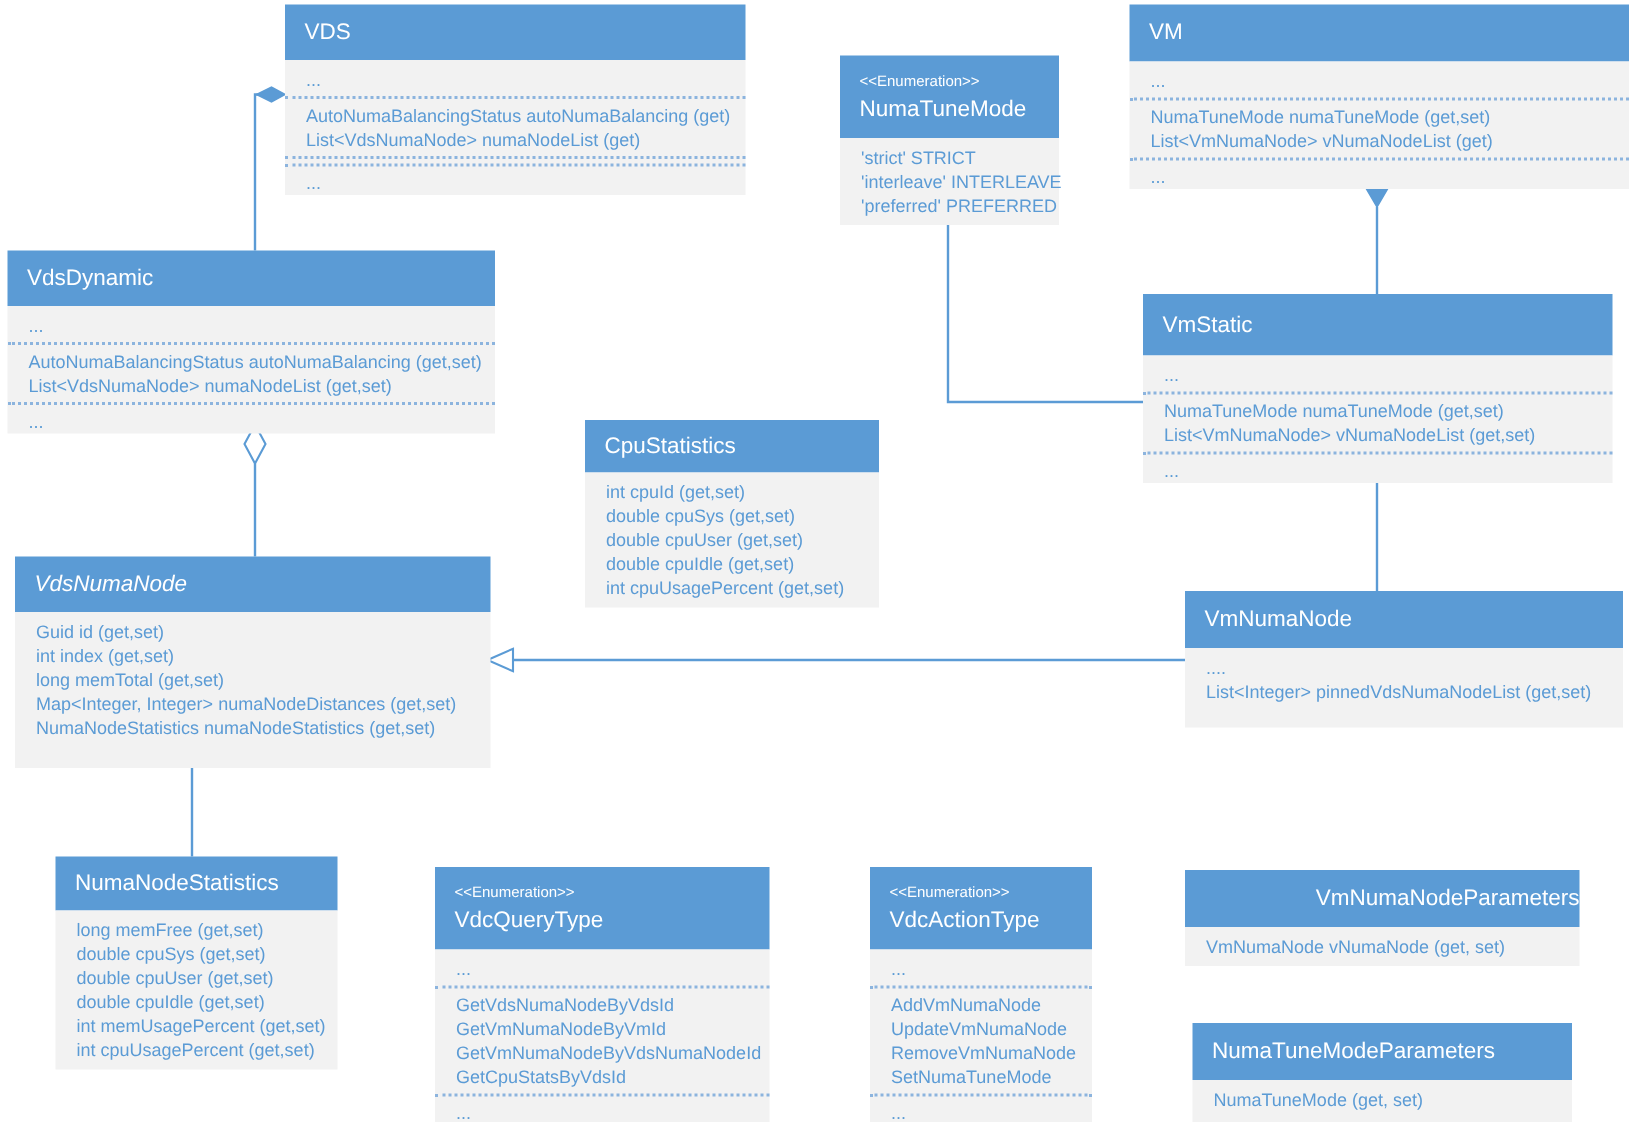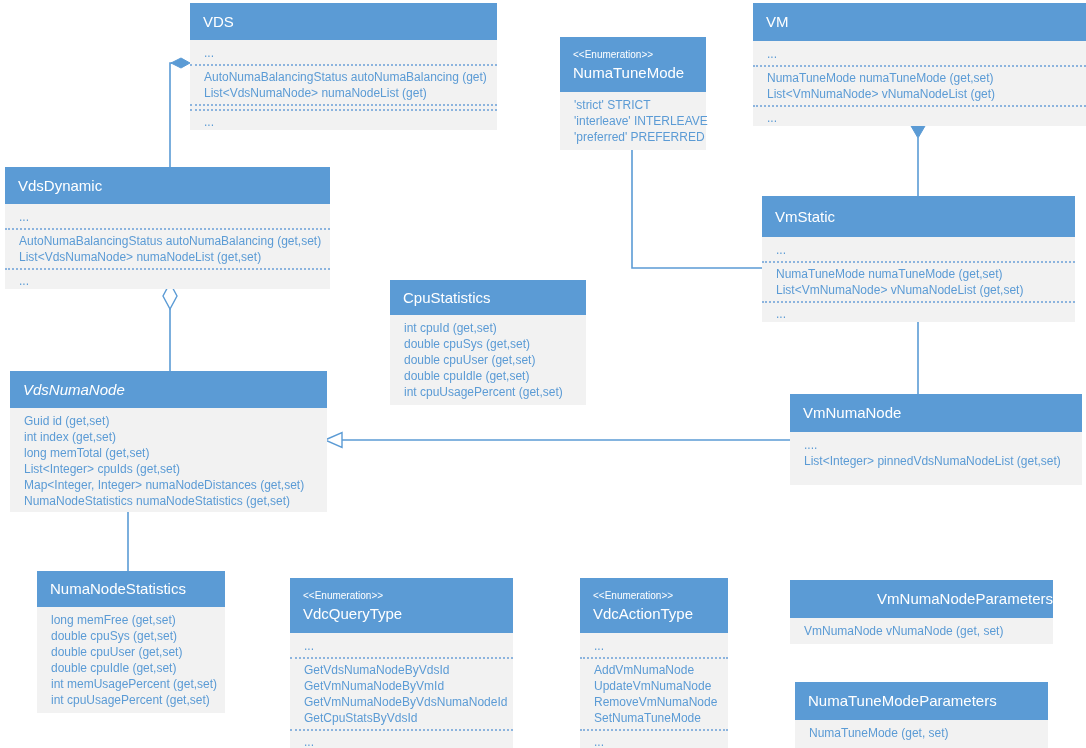--- a/index.html
+++ b/index.html
@@ -144,21 +144,20 @@
   </div>
 
   <div class="uml-class" style="left:10px;top:371px;width:317px;height:141px;">
     <div class="uml-header" style="height:37px;font-style:italic;">
       <div class="uml-title">VdsNumaNode</div>
     </div>
     <div class="uml-body">
         <div class="mrow">Guid id (get,set)</div>
         <div class="mrow">int index (get,set)</div>
         <div class="mrow">long memTotal (get,set)</div>
-        <div class="mrow">List&lt;Integer&gt; cpuIds (get,set)</div>
         <div class="mrow">Map&lt;Integer, Integer&gt; numaNodeDistances (get,set)</div>
         <div class="mrow">NumaNodeStatistics numaNodeStatistics (get,set)</div>
       </div>
   </div>
 
   <div class="uml-class wrap" style="left:790px;top:394px;width:292px;height:91px;">
     <div class="uml-header" style="height:38px;">
       <div class="uml-title">VmNumaNode</div>
     </div>
     <div class="uml-body">

